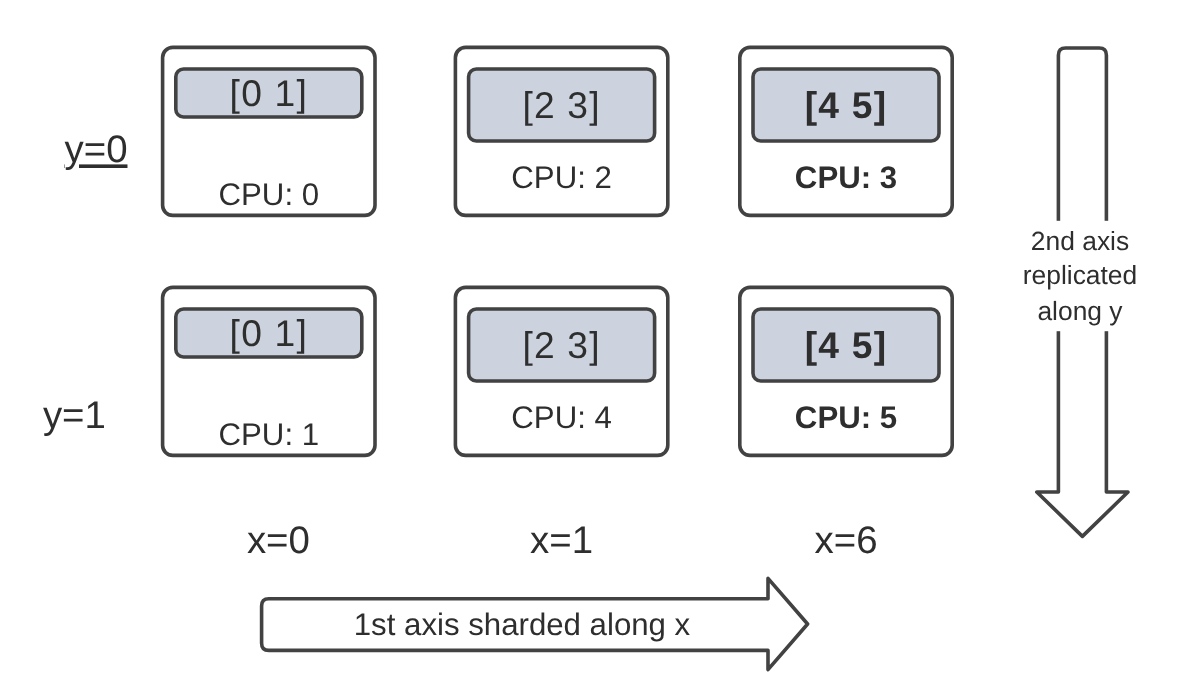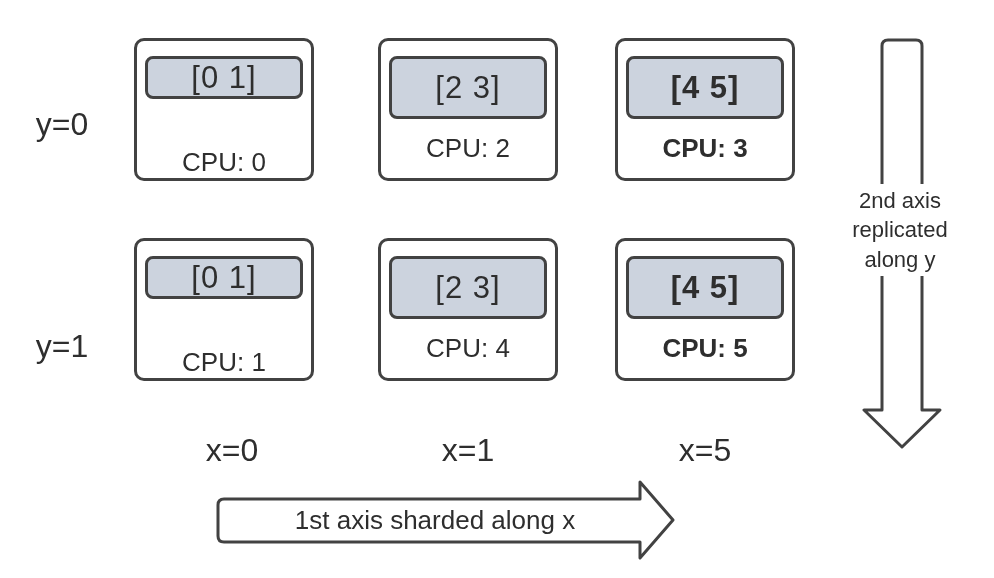--- a/index.html
+++ b/index.html
@@ -69,21 +69,21 @@
   }
   .axis-tick {
     position: absolute;
     display: flex;
     align-items: center;
     justify-content: center;
     font-size: 32px;
     color: var(--text, #2e2e2e);
     z-index: 2;
   }
-  .ylab0 { left: 14px; top: 102px; width: 96px; height: 44px; }
+  .ylab0 { left: 32px; top: 102px; width: 96px; height: 44px; text-decoration: underline; }
   .ylab1 { left: 14px; top: 304px; width: 96px; height: 44px; margin-top: 20px; }
   .xlab  { top: 395px; width: 180px; height: 46px; margin-top: 32px; }
   .xlab0 { left: 142px; } .xlab1 { left: 378px; } .xlab2 { left: 615px; }
   .arrow-caption {
     position: absolute;
     z-index: 3;
     text-align: center;
     color: var(--text, #2e2e2e);
   }
   .caption-down {
@@ -137,18 +137,18 @@
     <div class="shard">[2 3]</div>
     <div class="cpu-label">CPU: 4</div>
   </div>
   <div class="device-box row1 col2">
     <div class="shard">[4 5]</div>
     <div class="cpu-label">CPU: 5</div>
   </div>
 
   <div class="axis-tick xlab xlab0">x=0</div>
   <div class="axis-tick xlab xlab1">x=1</div>
-  <div class="axis-tick xlab xlab2">x=5</div>
+  <div class="axis-tick xlab xlab2">x=6</div>
 
   <div class="arrow-caption caption-down">2nd axis replicated along y</div>
   <div class="arrow-caption caption-right">1st axis sharded along x</div>
 
 </div>
 
 </body></html>

